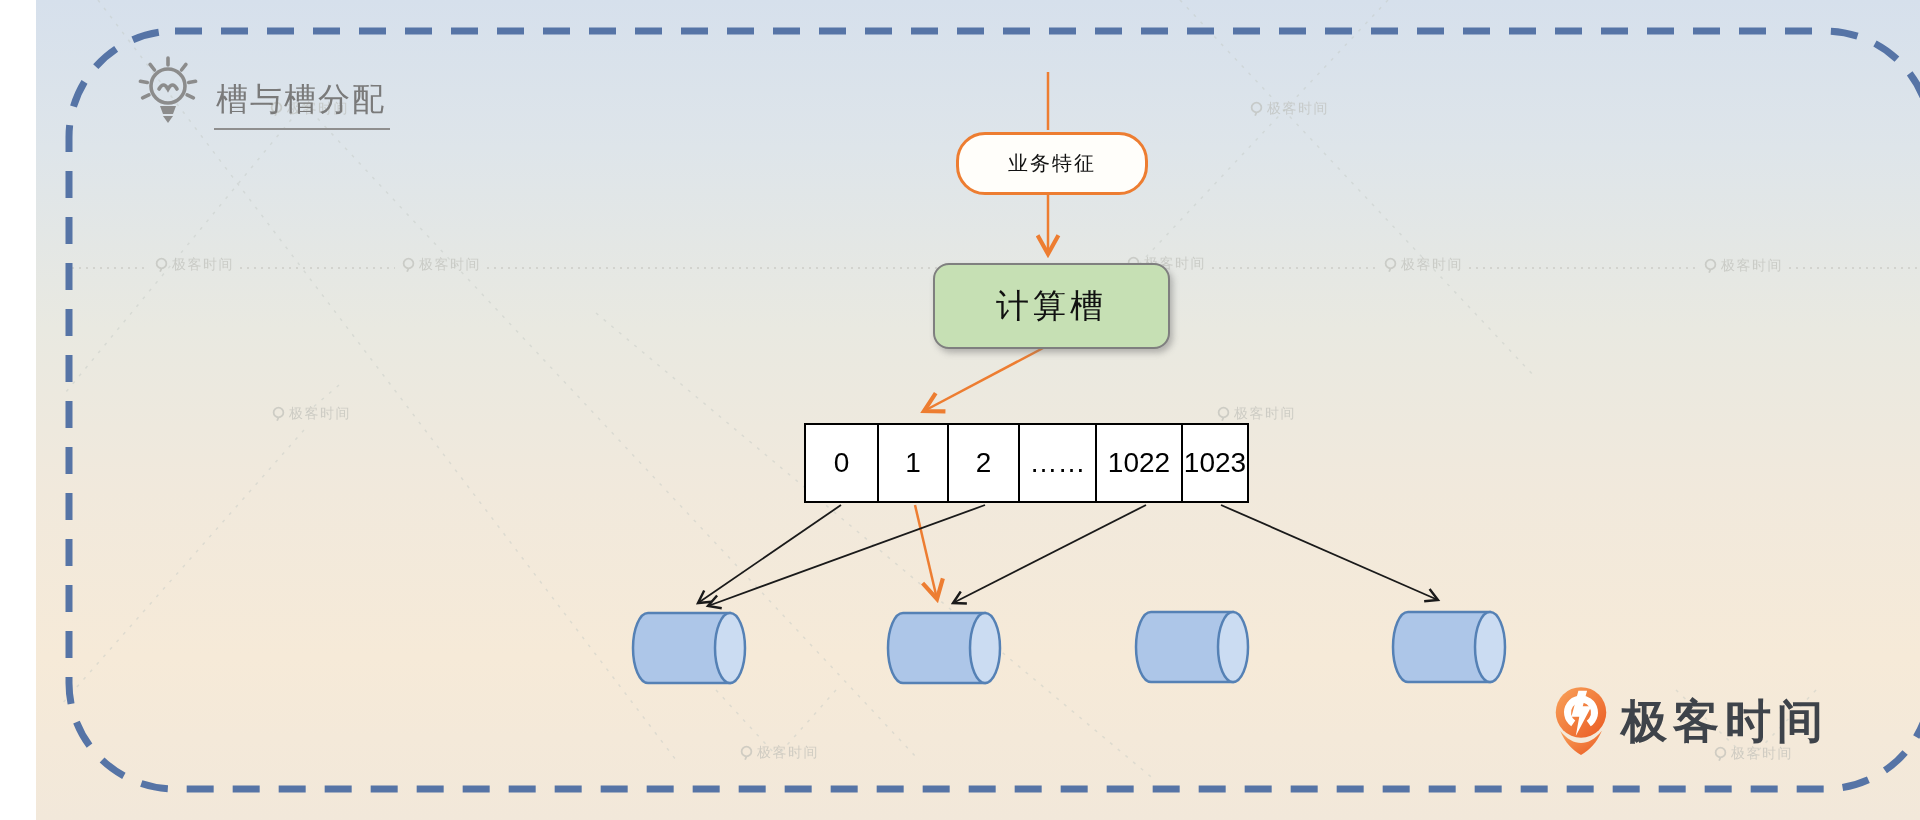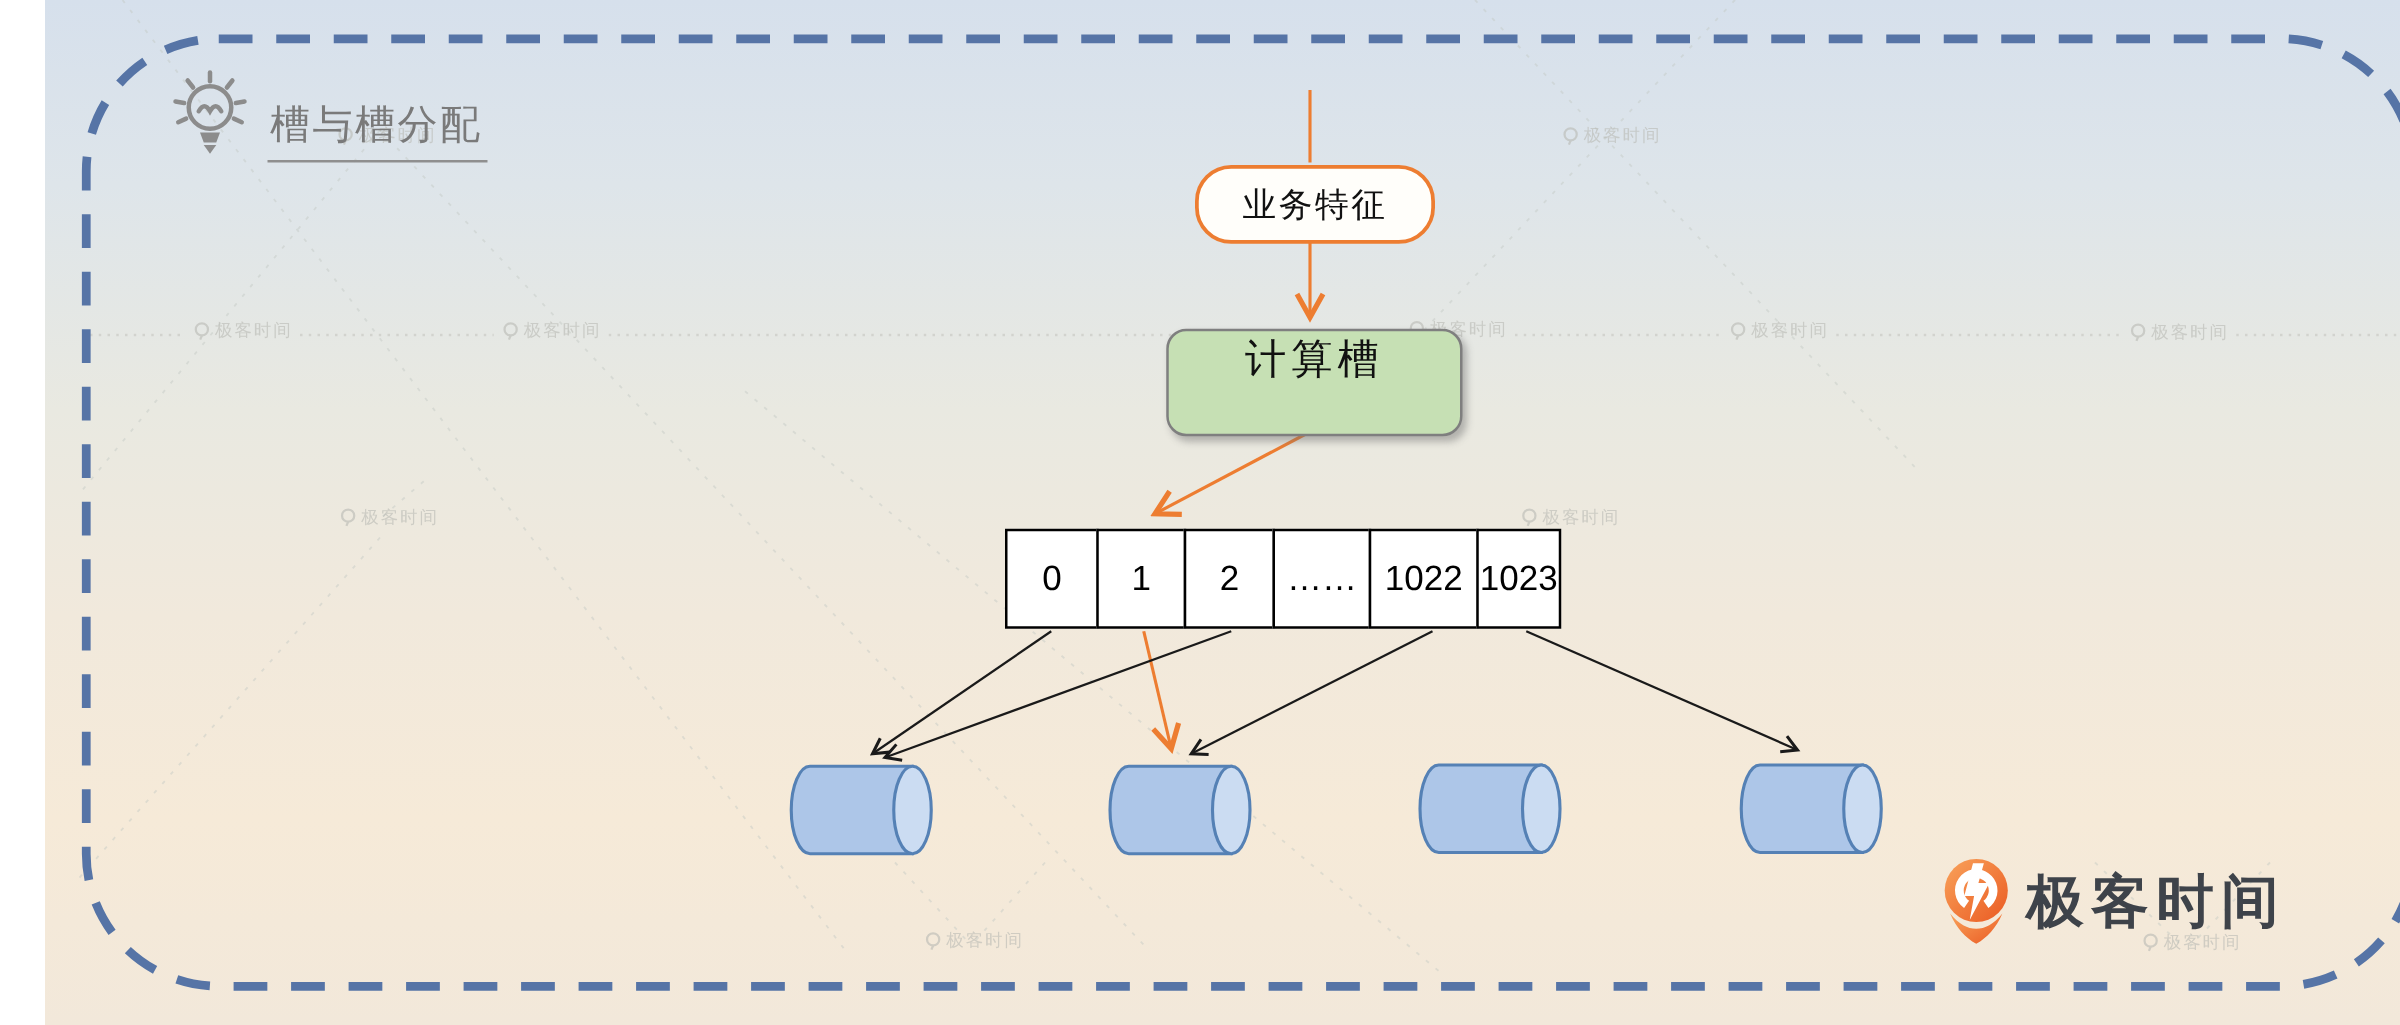--- a/index.html
+++ b/index.html
@@ -28,27 +28,27 @@
   #title-text{
     font-size:32px;color:#7a7a7a;letter-spacing:2px;
     border-bottom:2px solid #8f8f8f;padding:0 4px 6px 2px;margin-top:12px;
   }
 
   
   #input-pill{
     left:920px;top:132px;width:186px;height:57px;
     background:#fffefa;border:3px solid #ed7d31;border-radius:29px;
     display:flex;align-items:center;justify-content:center;
-    font-size:27px;color:#111;letter-spacing:2px;
+    font-size:20px;color:#111;letter-spacing:2px;
   }
   #compute-box{
     left:897px;top:263px;width:233px;height:82px;
     background:#c6e0b4;border:2px solid #7f7f7f;border-radius:16px;
     box-shadow:3px 4px 6px rgba(110,110,110,.45);
-    display:flex;justify-content:center;
+    display:flex;align-items:center;justify-content:center;
     font-size:33px;color:#111;letter-spacing:4px;
   }
   #slot-array{left:768px;top:423px;display:flex;}
   .slot-cell{
     height:80px;background:#fff;border:2px solid #000;margin-left:-2px;
     display:flex;align-items:center;justify-content:center;
     font-size:28px;color:#000;box-sizing:border-box;
   }
   .slot-cell:first-child{margin-left:0;}
 

